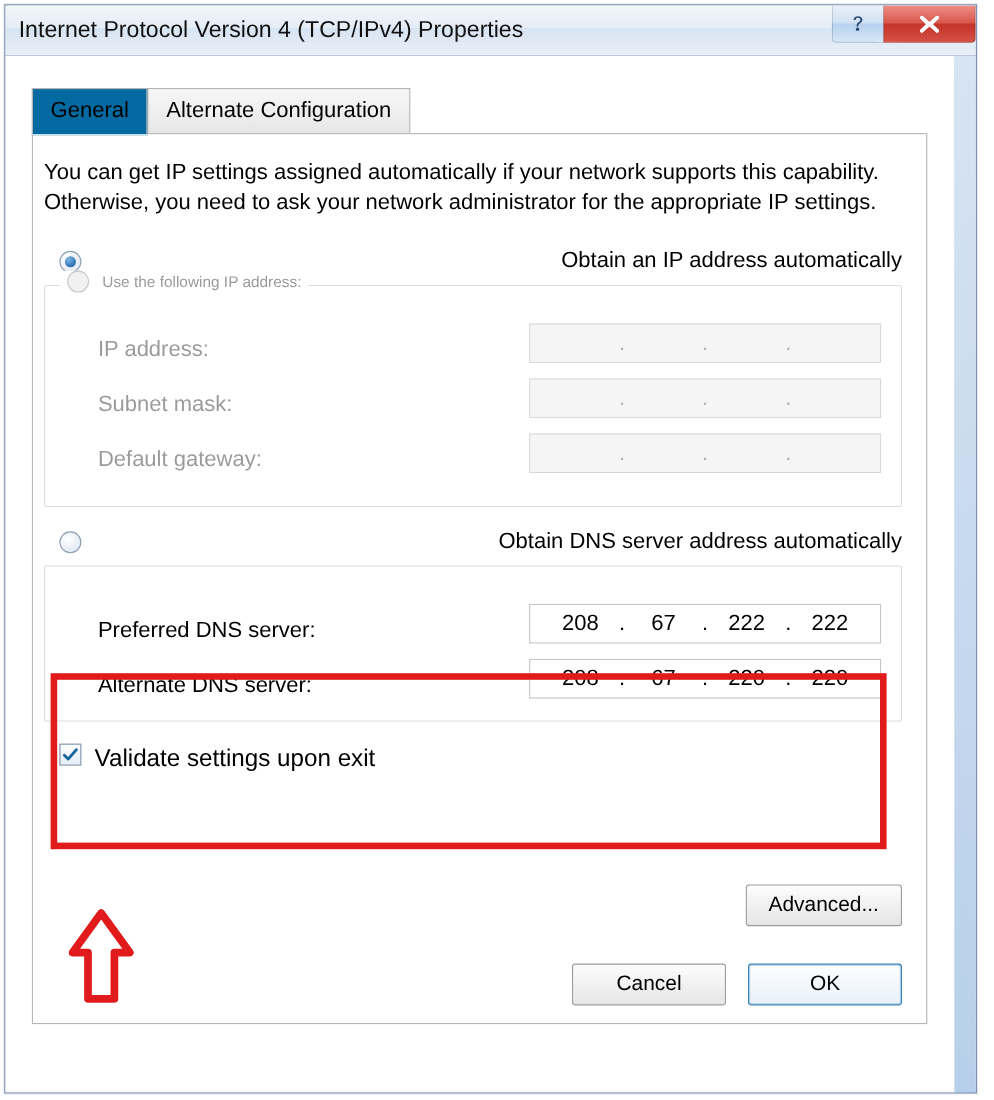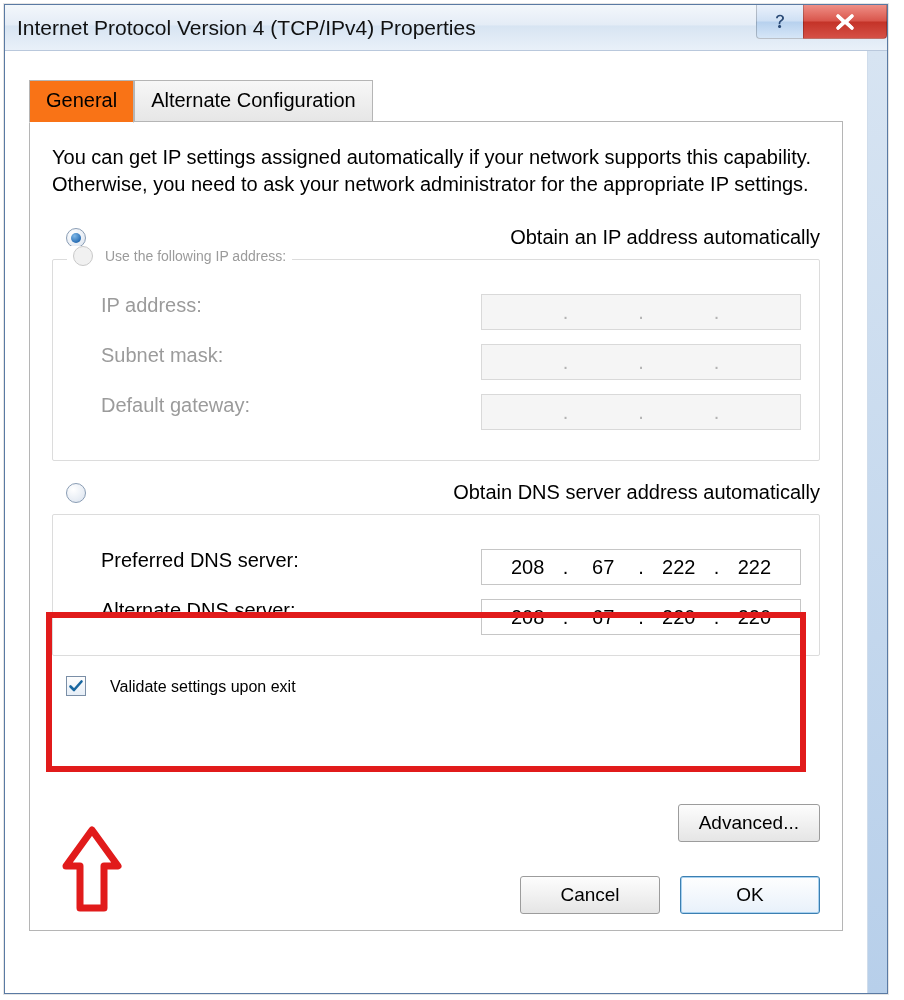--- a/index.html
+++ b/index.html
@@ -100,30 +100,30 @@
     padding: 8px 16px 10px 16px;
     font-size: 20px;
     color: #000;
     border: 1px solid #b5b5b5;
     background: linear-gradient(to bottom,#f7f7f7,#e6e6e6);
     position: relative;
     top: 1px;
     cursor: default;
   }
   .tab.active {
-    background: #f97316;
+    background: #0369a1;
     border-bottom: 1px solid #fff;
     z-index: 2;
     text-align: right;
   }
   .tab-panel {
     margin: 0 24px 0 24px;
     border: 1px solid #b5b5b5;
     background: #fff;
-    padding: 22px 22px 18px 22px;
+    padding: 22px 22px 18px 10px;
     position: relative;
     height: 810px;
   }
 
   .intro {
     color: #000;
     font-size: 20px;
     line-height: 1.35;
     margin-bottom: 28px;
   }
@@ -170,21 +170,21 @@
     background: #fff;
     padding: 0 6px;
     display: flex;
     align-items: center;
     gap: 12px;
   }
   .group.disabled .legend-label { color: #9b9b9b; }
 
   .kv {
     display: flex;
-    align-items: flex-start;
+    align-items: flex-end;
     justify-content: space-between;
     margin: 6px 0 14px 30px;
   }
   .kv .label { font-size: 20px; color:#000; }
   .group.disabled .kv .label { color:#9b9b9b; }
 
   .ipbox {
     width: 320px;
     height: 36px;
     border: 1px solid #c6c6c6;
@@ -204,24 +204,24 @@
   
   .red-box {
     position: absolute;
     border: 6px solid #e11b1b;
     pointer-events: none;
   }
 
   
   .check-row {
     display: flex;
-    align-items: flex-end;
-    gap: 24px;
+    align-items: flex-start;
+    gap: 12px;
     margin: 12px 0 0 14px;
-    font-size: 16px;
+    font-size: 22px;
   }
   .checkbox {
     width: 20px; height: 20px;
     border: 1px solid #7a8ea6;
     background: linear-gradient(to bottom,#fdfdfd,#e6eef7);
     display:inline-flex;align-items:center;justify-content:center;
     flex:0 0 20px;
   }
   .checkbox svg { display:block; }
 

